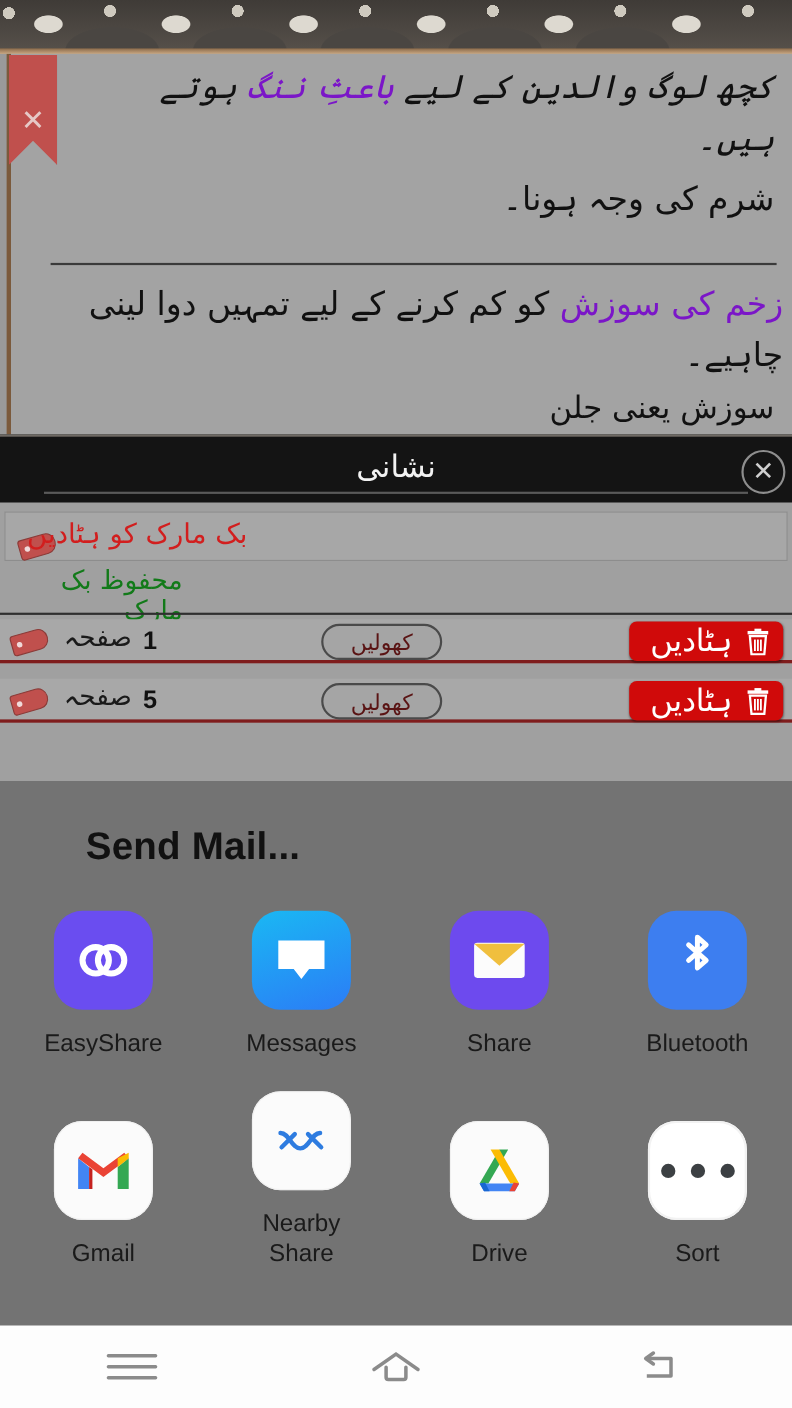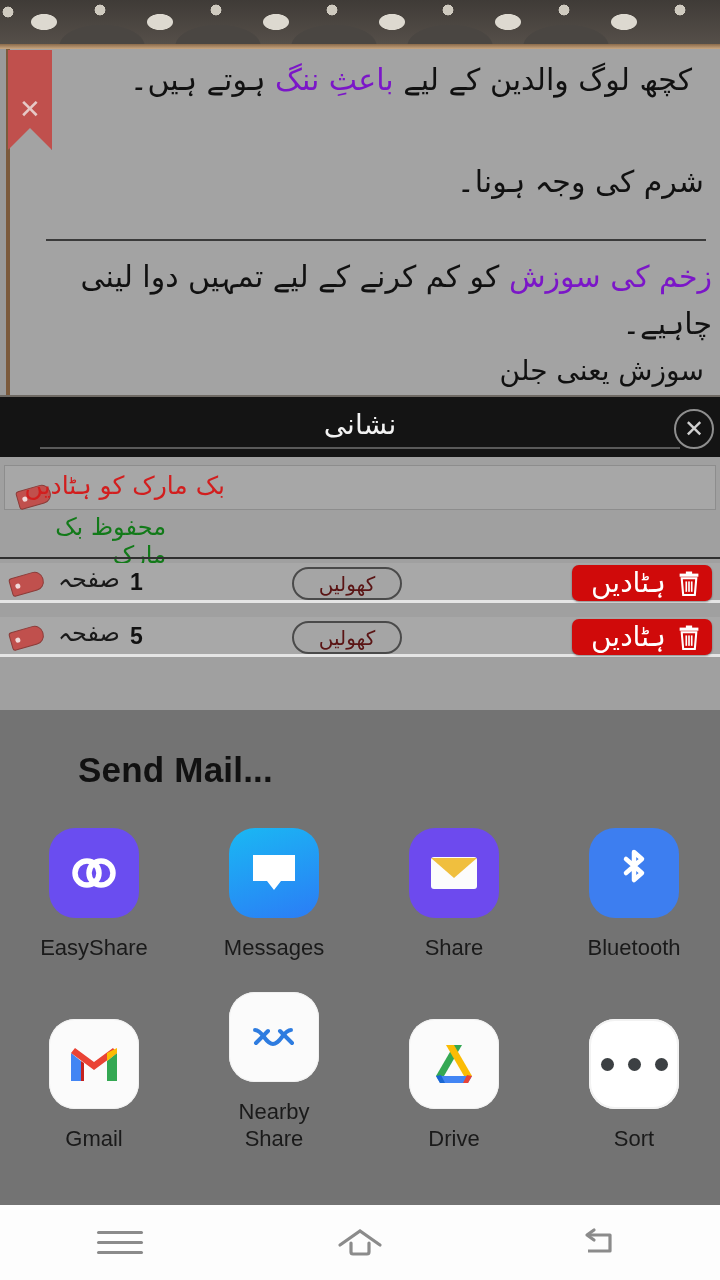--- a/index.html
+++ b/index.html
@@ -52,22 +52,23 @@
     position:absolute; left:6px; top:49px; width:714px; height:346px;
     background:#a3a3a3;
     border-left:4px solid #7b5a3c;
   }
   .urdu {
     font-family:"DejaVu Sans", sans-serif;
     direction:rtl; text-align:right; color:#111;
     line-height:1.55;
   }
   #verse1 {
-    position:absolute; right:28px; top:8px; width:600px;
+    position:absolute; right:16px; top:8px; width:600px;
     font-size:30px;
+    font-style:italic;
   }
   #verse1b {
     position:absolute; right:16px; top:110px; width:600px;
     font-size:30px;
   }
   .hl { color:#7b16c8; }
   #hr1 {
     position:absolute; left:36px; top:190px; width:660px; height:2px;
     background:#3a3a3a;
   }
@@ -147,21 +148,21 @@
     font-family:"DejaVu Sans", sans-serif; direction:rtl;
   }
   #bm-saved-rule {
     position:absolute; left:0; top:100px; width:720px; height:2px;
     background:#2f2f2f;
   }
 
   .bm-row {
     position:absolute; left:0; width:720px; height:40px;
     background:#a8a8a8;
-    border-bottom:3px solid #e5e5e5;
+    border-bottom:3px solid #7f1d1d;
   }
   #bm-row-0 { top:106px; }
   #bm-row-1 { top:160px; }
   .bm-row-tag { left:10px; top:11px; }
   .bm-row-label {
     position:absolute; right:600px; top:2px;
     font-size:24px; color:#1a1a1a;
     font-family:"DejaVu Sans", sans-serif; direction:rtl;
   }
   .bm-row-num {

